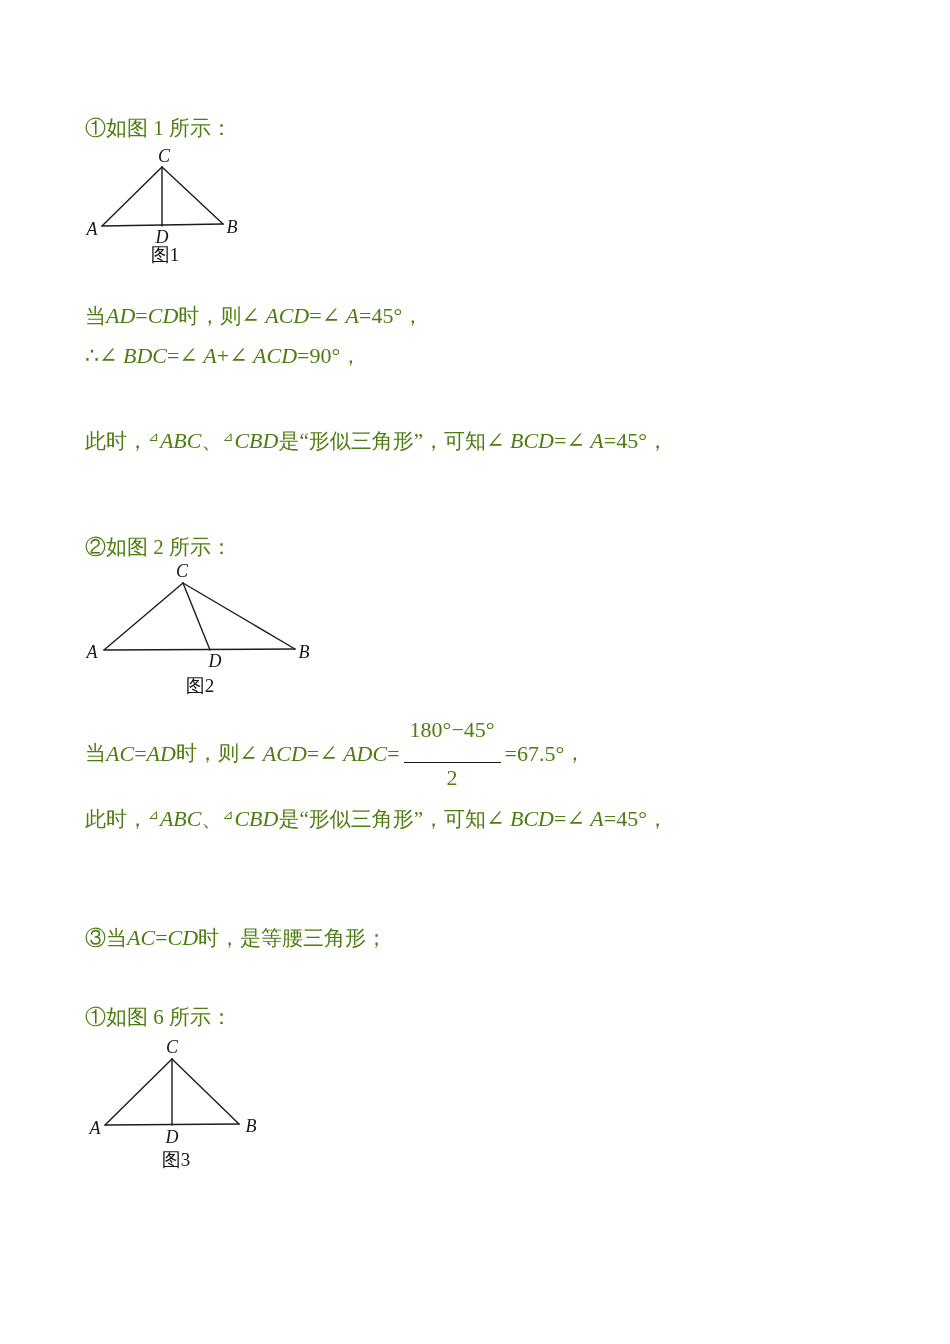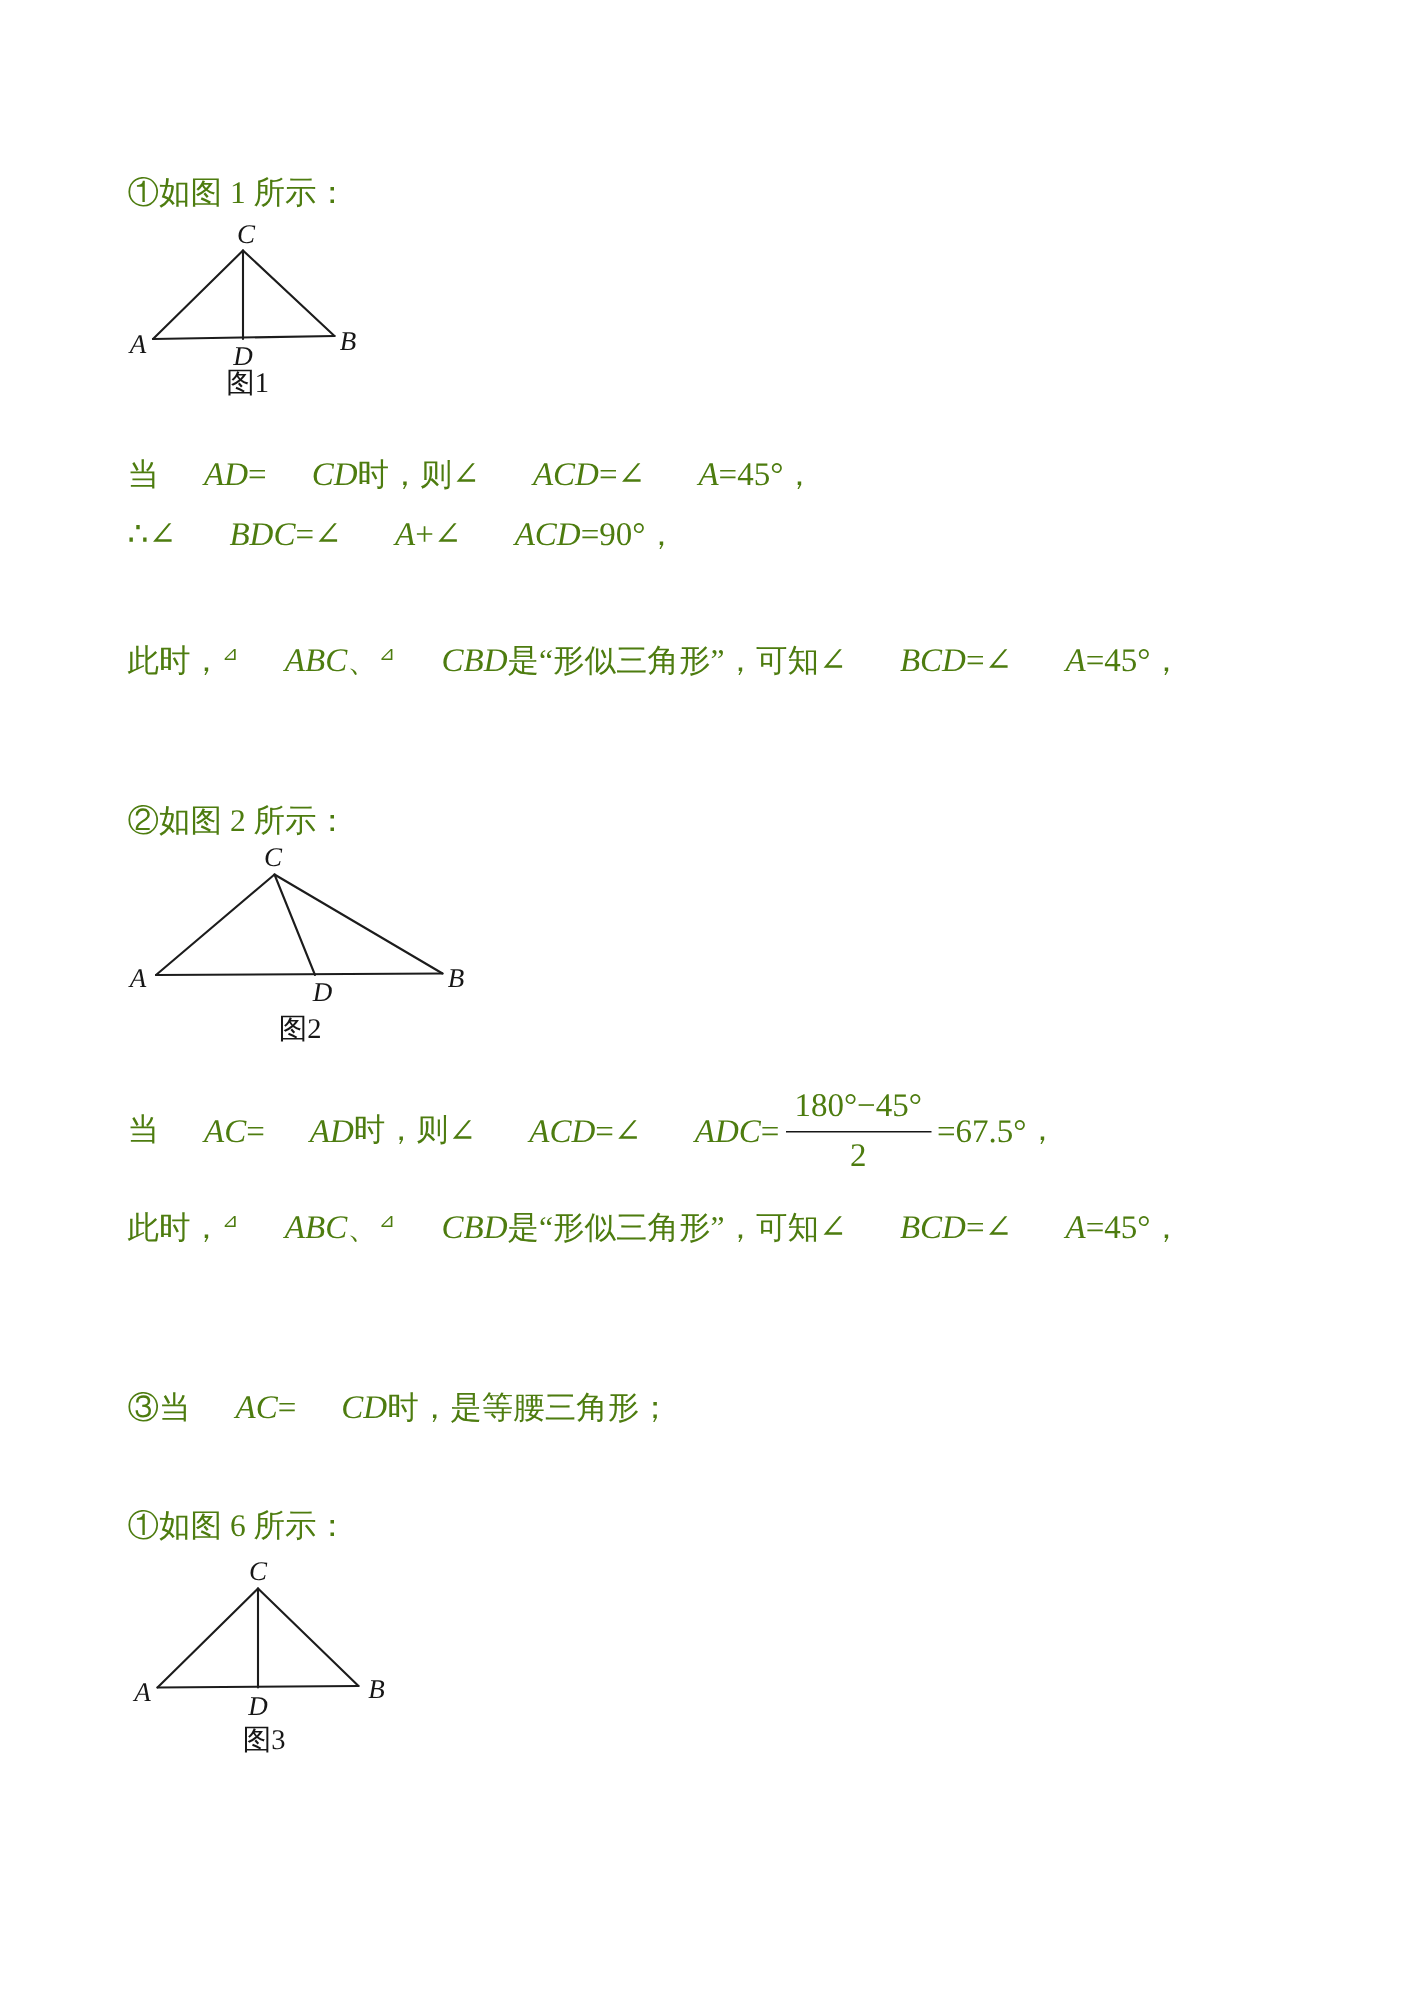--- a/index.html
+++ b/index.html
@@ -15,39 +15,39 @@
     background: #ffffff;
   }
   .line {
     position: absolute;
     font-size: 22px;
     line-height: 27px;
     white-space: pre;
     color: #4d7c0f;
   }
   .seg-cn { font-family: "Liberation Serif", "DejaVu Serif", serif; font-style: normal; font-size: 21px; }
-  .seg-it { font-family: "Liberation Serif", "DejaVu Serif", serif; font-style: italic; margin-left: 30px; }
+  .seg-it { font-family: "Liberation Serif", "DejaVu Serif", serif; font-style: italic; }
   .seg-rm { font-family: "Liberation Serif", "DejaVu Serif", serif; font-style: normal; }
   .seg-tri {
     font-family: "DejaVu Sans", sans-serif;
     font-style: normal;
     font-size: 13px;
     vertical-align: 7px;
     margin-right: 1px;
   }
   .frac {
     display: inline-block;
     text-align: center;
     vertical-align: middle;
     margin: 0 4px;
     font-style: normal;
   }
   .frac .num {
     display: block;
-    padding: 0 6px 4px 6px;
+    padding: 0 6px 19px 6px;
     border-bottom: 1.5px solid #161616;
   }
   .frac .den {
     display: block;
     padding-top: 1px;
   }
   .figure { position: absolute; }
   .figure svg { display: block; overflow: visible; }
   .fig-label {
     font-family: "Liberation Serif", "DejaVu Serif", serif;

